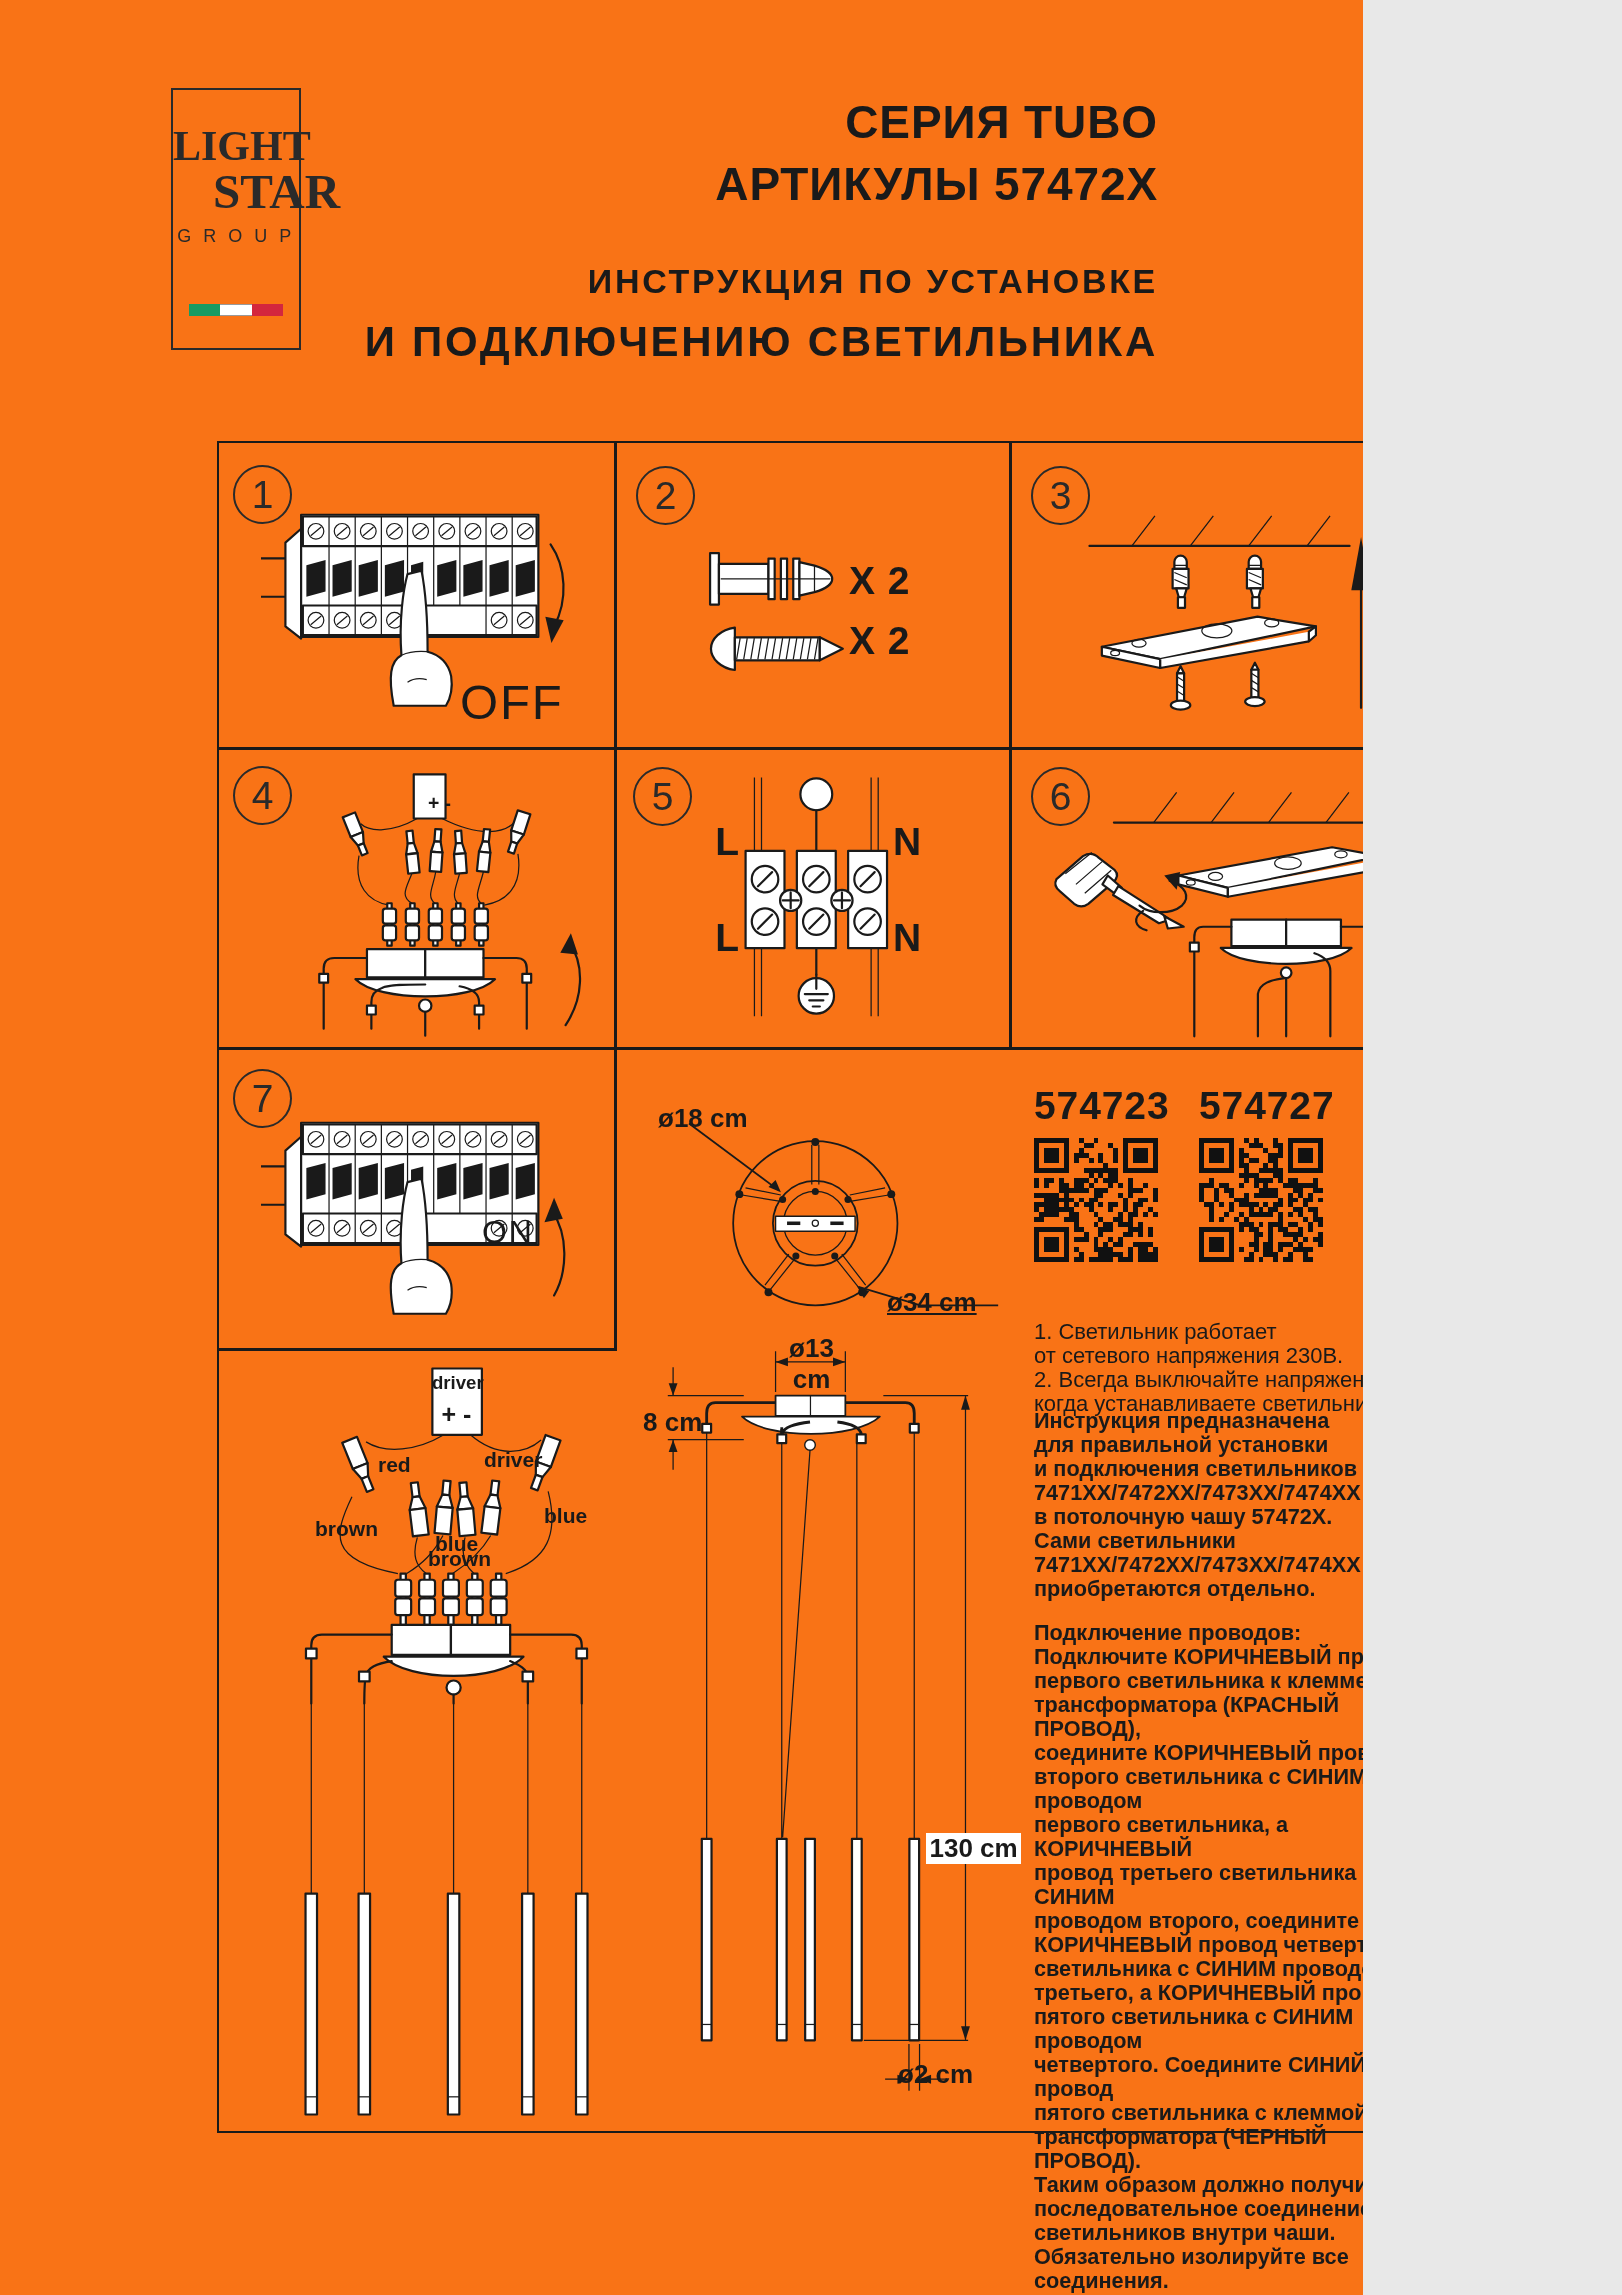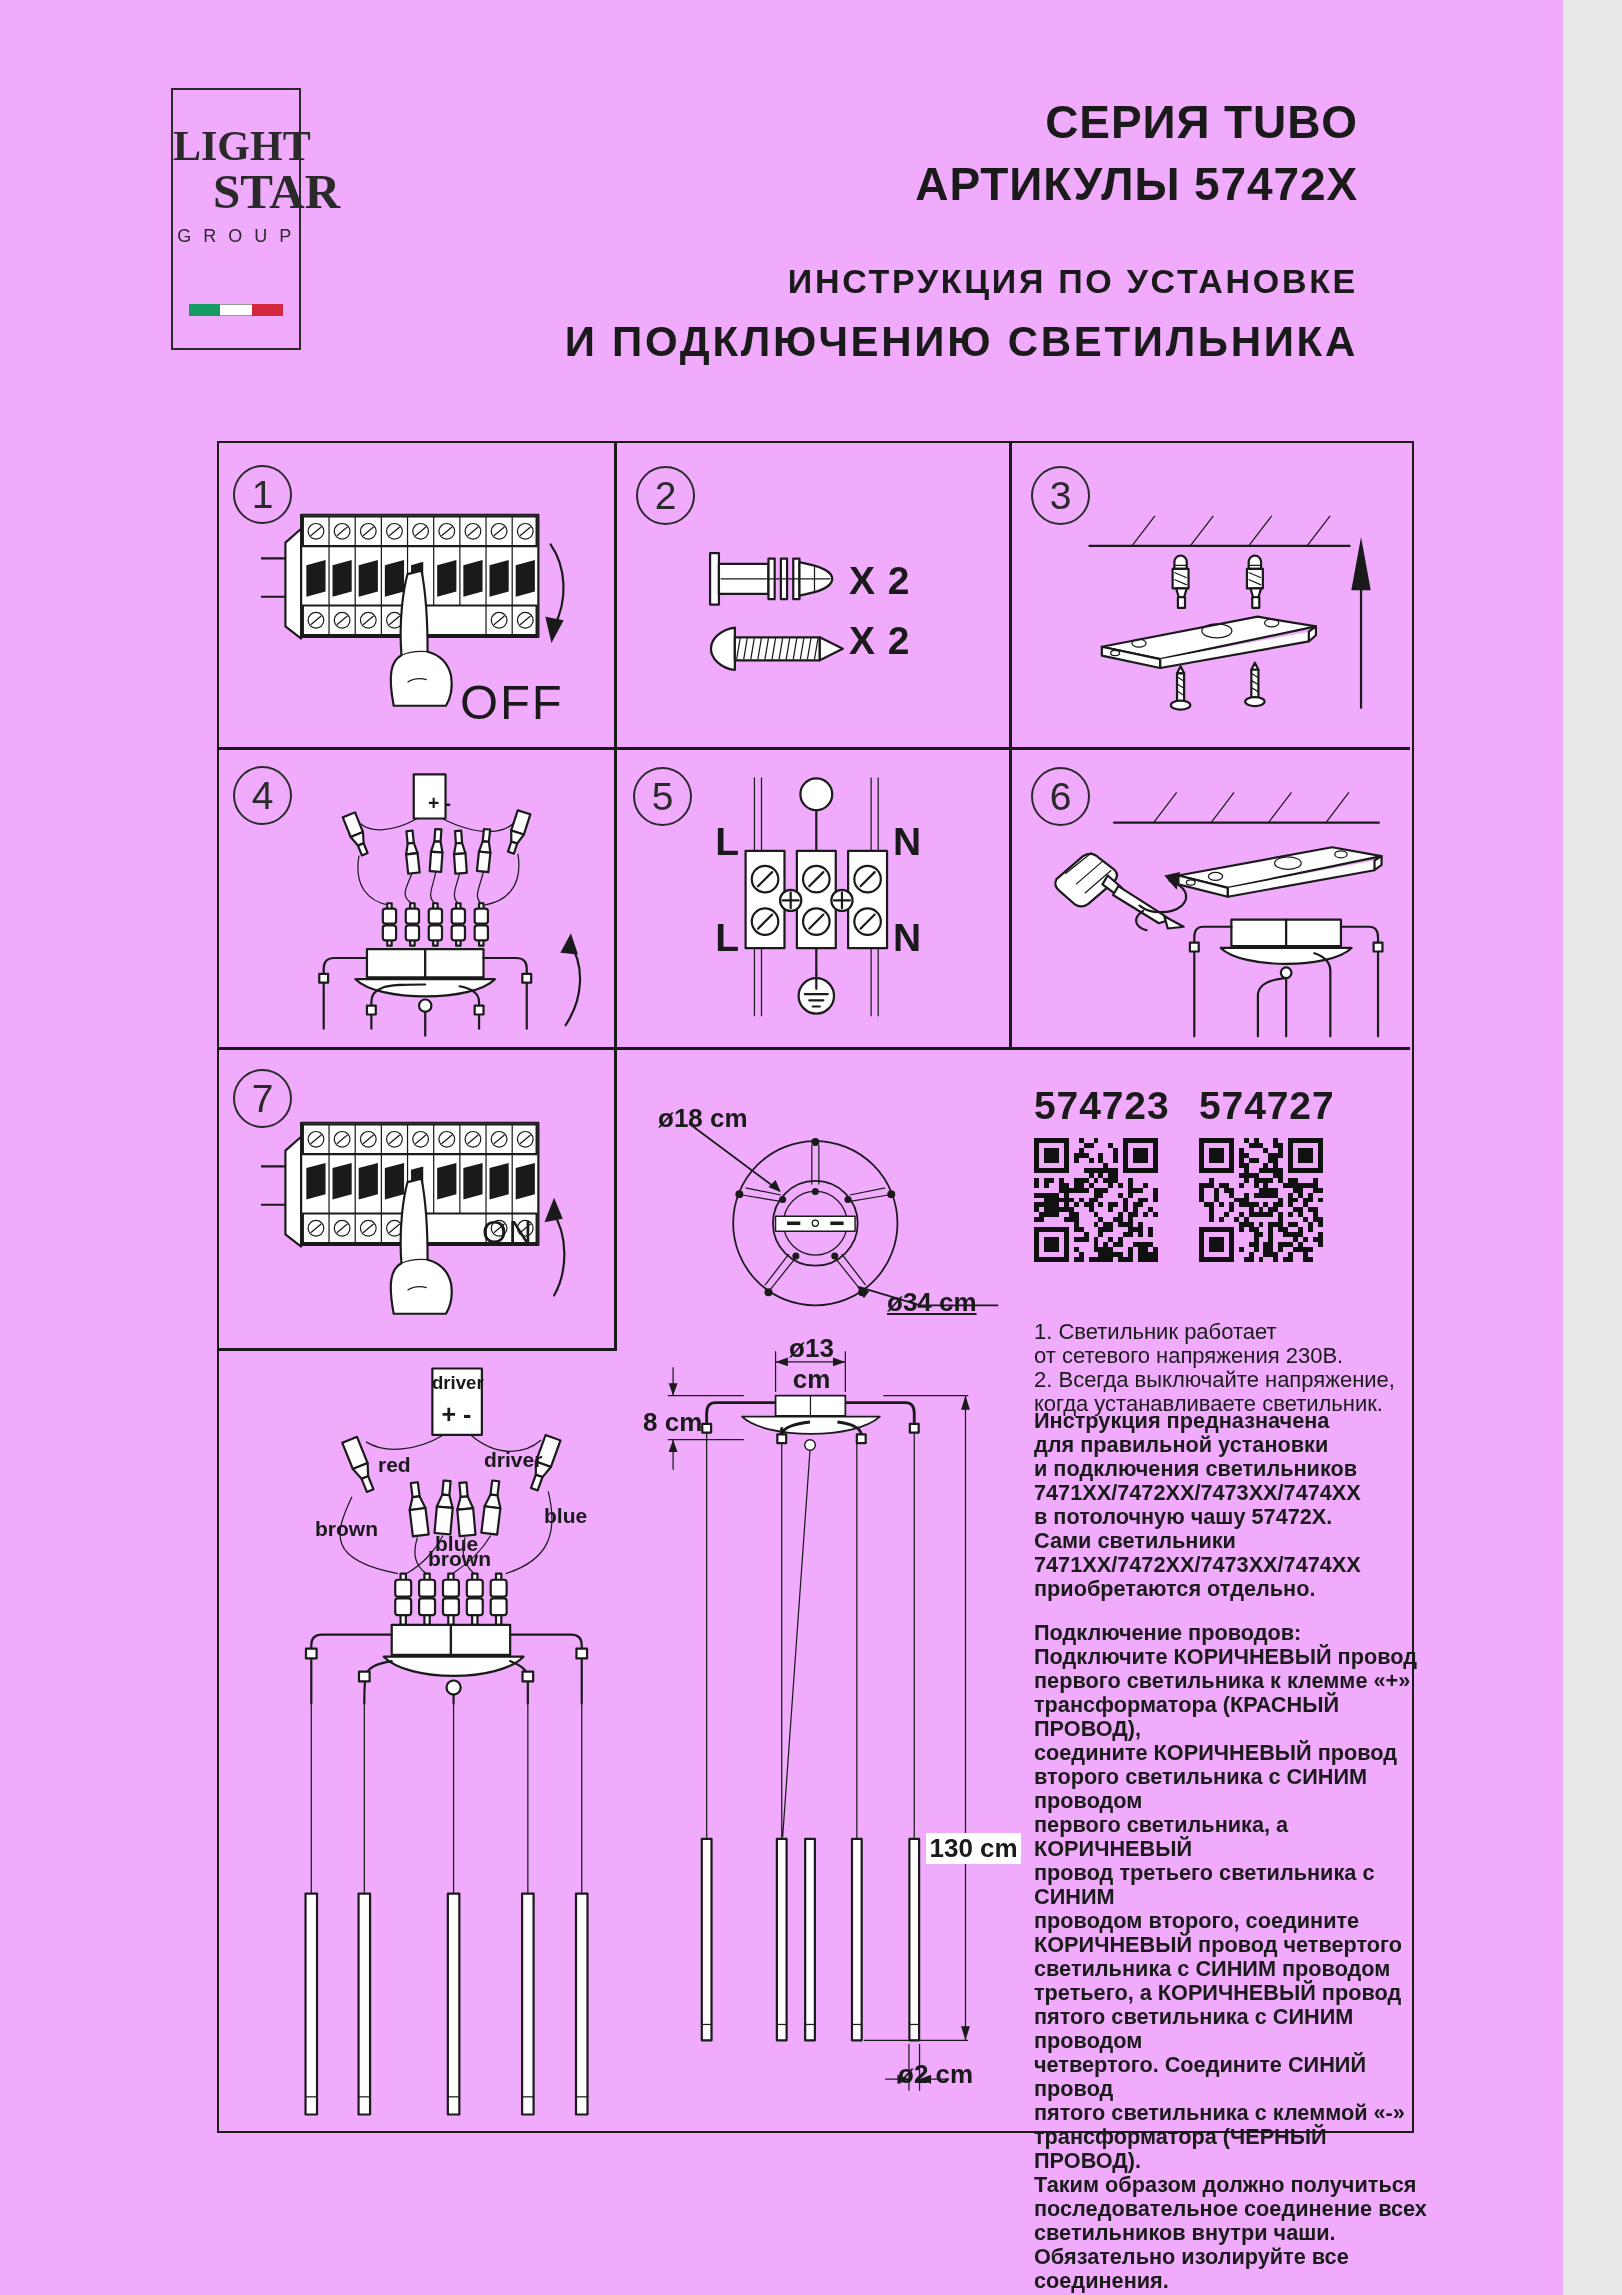--- a/index.html
+++ b/index.html
@@ -1,16 +1,16 @@
 <!DOCTYPE html>
 <html style="font-size:14px"><head>
 <meta charset="utf-8">
 <style>
   html,body{margin:0;padding:0;background:#e8e8e8;}
-  #page{position:relative;width:1563px;height:2295px;background:#f0abfc;
+  #page{position:relative;width:1363px;height:2295px;background:#f97316;
         font-family:"Liberation Sans",sans-serif;color:#1a1a1a;overflow:hidden;}
   .abs{position:absolute;}
   .pre{white-space:pre-line;}
   svg{display:block;}
   .ln{stroke:#1a1a1a;stroke-width:2.5;fill:none;stroke-linecap:round;stroke-linejoin:round;}
   .lnthin{stroke:#1a1a1a;stroke-width:1.4;fill:none;}
   .fill{fill:#1a1a1a;stroke:none;}
   .wfill{fill:#ffffff;stroke:#1a1a1a;stroke-width:2.5;stroke-linejoin:round;}
   .gridline{background:#1a1a1a;}
   .stepcircle{width:55px;height:55px;border:2.7px solid #2a2a2a;border-radius:50%;

